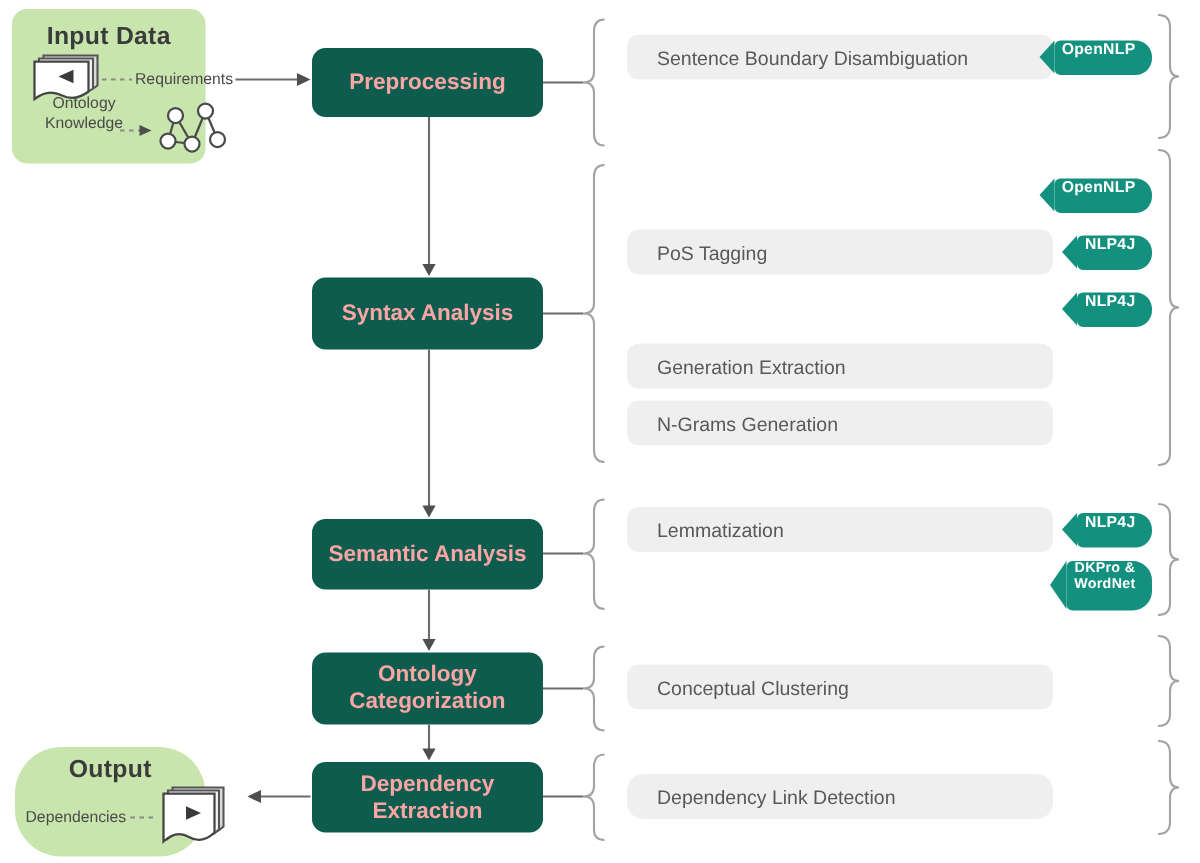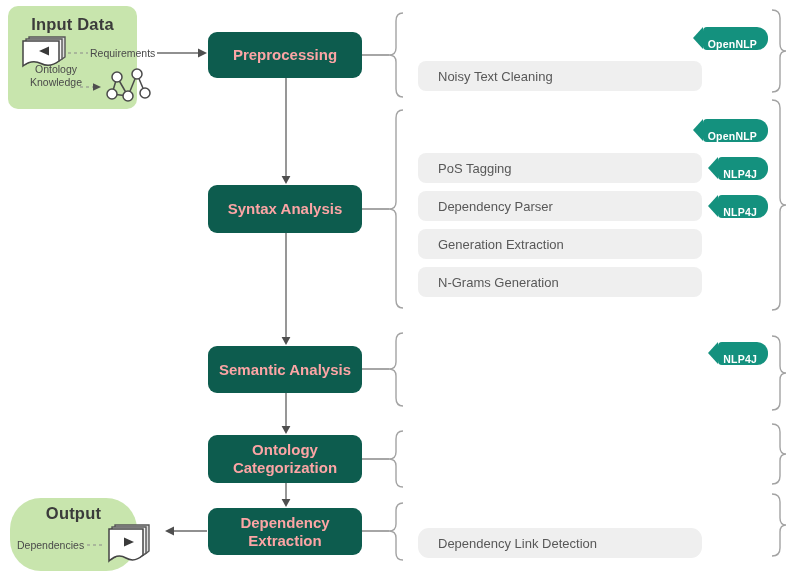--- a/index.html
+++ b/index.html
@@ -25,21 +25,21 @@
   }
   
   .task{
     position:absolute;left:418px;width:284px;height:30px;background:#efefef;border-radius:8px;
     display:flex;align-items:center;padding-left:20px;box-sizing:border-box;
     font-size:13px;color:#585858;white-space:nowrap;
   }
   
   .badge{
     position:absolute;right:32px;height:23px;background:#14917e;color:#ffffff;
-    border-radius:4px 11px 11px 4px;display:flex;align-items:flex-end;justify-content:center;
+    border-radius:4px 11px 11px 4px;display:flex;align-items:flex-start;justify-content:center;
     font-weight:bold;font-size:10.5px;padding:0 11px 0 5px;letter-spacing:.2px;white-space:nowrap;
   }
   .badge::before{
     content:"";position:absolute;right:100%;top:0;width:0;height:0;
     border-top:11.5px solid transparent;border-bottom:11.5px solid transparent;
     border-right:10px solid #14917e;
   }
   .badge.tall{height:33px;border-radius:4px 13px 13px 4px;font-size:9.5px;line-height:1.15;text-align:center;}
   .badge.tall::before{border-top-width:16.5px;border-bottom-width:16.5px;border-right-width:11px;}
   .badge .two-line{display:flex;flex-direction:column;align-items:center;}
@@ -89,55 +89,64 @@
     <path d="M6,7 h34 v26 q-8.5,8 -17,3 q-8.5,-5 -17,3 z" fill="#ffffff" stroke="#444" stroke-width="1.5"></path>
     <polygon points="31,20 21,15.5 21,24.5" fill="#3a3a3a"></polygon>
   </svg>
 
   <div class="stage" style="top:32px;height:46px;">Preprocessing</div>
   <div class="stage" style="top:346px;height:47px;">Semantic Analysis</div>
   <div class="stage" style="top:185px;height:48px;">Syntax Analysis</div>
   <div class="stage" style="top:435px;height:48px;">Ontology Categorization</div>
   <div class="stage" style="top:508px;height:47px;">Dependency Extraction</div>
 
+  <div class="task" style="top:23px;">
+      <span>Sentence Boundary Disambiguation</span>
+    </div>
   <div class="badge" style="top:27px;">
       <span>OpenNLP</span>
-    </div>
-  <div class="task" style="top:61px;">
-      <span>Noisy Text Cleaning</span>
     </div>
 
   <div class="badge" style="top:119px;">
       <span>OpenNLP</span>
     </div>
   <div class="task" style="top:153px;">
       <span>PoS Tagging</span>
     </div>
   <div class="badge" style="top:157px;">
       <span>NLP4J</span>
     </div>
-  <div class="task" style="top:191px;">
-      <span>Dependency Parser</span>
-    </div>
   <div class="badge" style="top:195px;">
       <span>NLP4J</span>
     </div>
   <div class="task" style="top:229px;">
       <span>Generation Extraction</span>
     </div>
   <div class="task" style="top:267px;">
       <span>N-Grams Generation</span>
     </div>
 
+  <div class="task" style="top:338px;">
+      <span>Lemmatization</span>
+    </div>
   <div class="badge" style="top:342px;">
       <span>NLP4J</span>
     </div>
+  <div class="badge tall" style="top:374px;">
+    <span class="two-line">
+      <span>DKPro &amp;</span>
+      <span>WordNet</span>
+    </span>
+  </div>
 
+  <div class="task" style="top:443px;">
+      <span>Conceptual Clustering</span>
+    </div>
 
-  <div class="task" style="top:528px;border-radius:11px;">
+  <div class="task" style="top:516px;border-radius:11px;">
       <span>Dependency Link Detection</span>
     </div>
 
   <svg class="overlay" width="800" height="575" viewBox="0 0 800 575">
 
     <line x1="68" y1="53" x2="88" y2="53" stroke="#8a8a8a" stroke-width="1.2" stroke-dasharray="3,3"></line>
     <line x1="80" y1="87" x2="94" y2="87" stroke="#8a8a8a" stroke-width="1.2" stroke-dasharray="3,3"></line>
     <polygon points="101,87 93,83.3 93,90.7" fill="#4f4f4f"></polygon>
     <line x1="87" y1="545" x2="103" y2="545" stroke="#8a8a8a" stroke-width="1.2" stroke-dasharray="3,3"></line>
 

